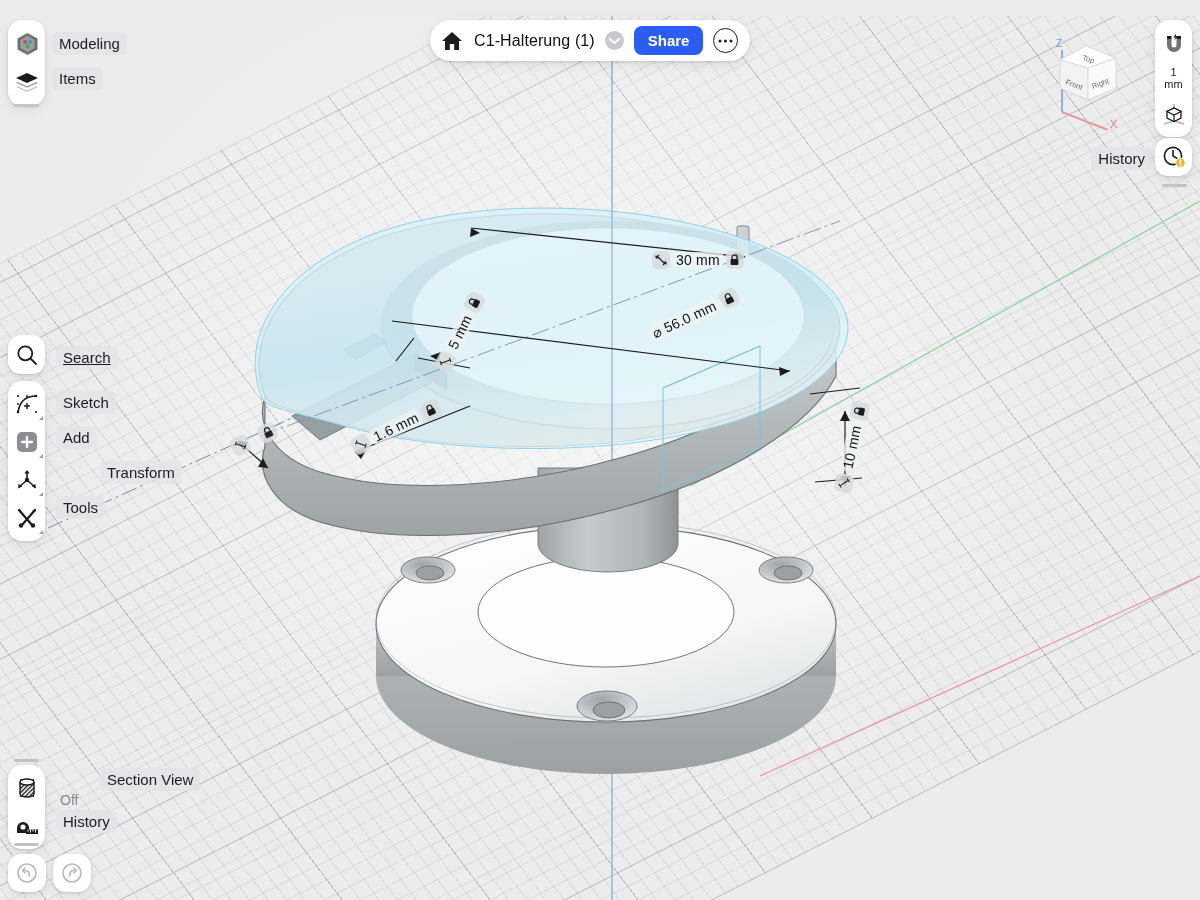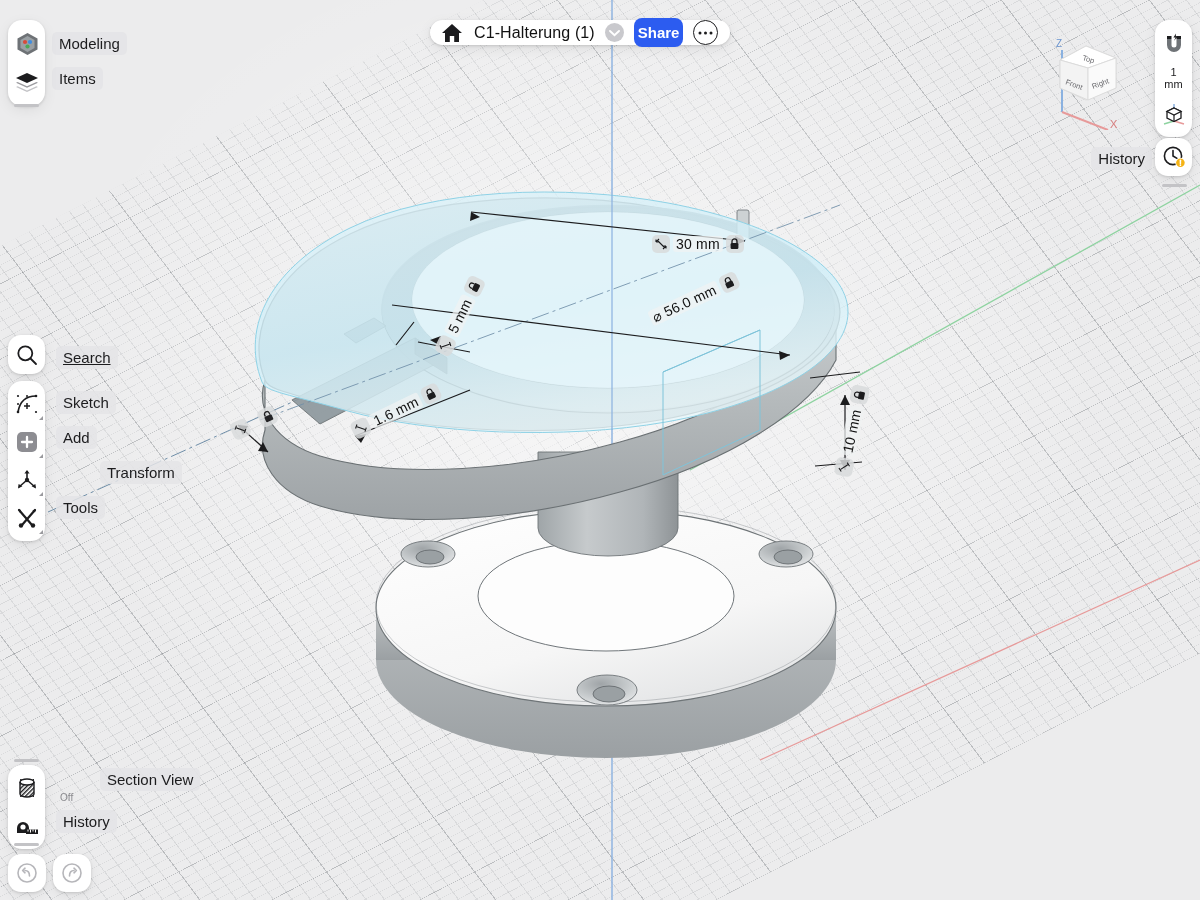--- a/index.html
+++ b/index.html
@@ -9,20 +9,21 @@
     background:#ebebeb;
     position:relative;
     -webkit-font-smoothing:antialiased;
   }
 
   
   #viewport{
     position:absolute; inset:0;
     background:#ececed;
     overflow:hidden;
+    margin-top:16px;
   }
   .grid-layer{ position:absolute; inset:-40%; transform-origin:50% 50%; }
   .grid-fine{
     background-image:
       repeating-linear-gradient(0deg, rgba(120,125,130,.16) 0 1px, transparent 1px 15px),
       repeating-linear-gradient(90deg, rgba(120,125,130,.16) 0 1px, transparent 1px 15px);
     transform:rotate(-27deg) skewX(10deg) scaleY(.56);
   }
   .grid-coarse{
     background-image:
@@ -71,32 +72,32 @@
   #bl-card{ position:absolute; left:8px; top:765px; width:37px; padding:4px 0; border-radius:14px; }
   #handle-bl2{ position:absolute; left:14px; top:843px; width:25px; height:3px; border-radius:2px; background:#c3c3c6; }
   .round-btn{
     position:absolute; width:38px; height:38px; border-radius:13px;
     background:#fff; box-shadow:0 1px 3px rgba(0,0,0,.14),0 4px 12px rgba(0,0,0,.06);
     display:flex; align-items:center; justify-content:center; color:#b6b6ba;
   }
 
   
   #top-bar{
-    position:absolute; left:430px; top:20px; height:25px;
+    position:absolute; left:430px; top:20px; height:41px;
     display:flex; align-items:center; gap:10px;
     padding:0 12px 0 10px; border-radius:21px;
   }
   #doc-title{ font-size:16px; color:#111; letter-spacing:.1px; }
   #chev{
     width:19px;height:19px;border-radius:50%;background:#c9c9cd;
     display:flex;align-items:center;justify-content:center;color:#fff;font-size:9px;
   }
   #share-btn{
     background:#2c5cf0; color:#fff; font-size:15px; font-weight:600;
-    padding:6px 4px; border-radius:8px; border:none; cursor:pointer;
+    padding:6px 14px; border-radius:8px; border:none; cursor:pointer;
     font-family:"Liberation Sans", sans-serif;
   }
   #more-btn{
     width:25px;height:25px;border-radius:50%;border:1.5px solid #1c1c1e;
     display:flex;align-items:center;justify-content:center;color:#1c1c1e;font-size:13px;
     letter-spacing:1px; line-height:0;
   }
 
   
   #view-cube{ position:absolute; left:1048px; top:34px; width:80px; height:96px; }
@@ -494,21 +495,21 @@
         <circle cx="6" cy="19.5" r="2.2" fill="#1c1c1e" stroke="none"></circle>
       </svg>
     </span>
     <span class="corner-tri"></span>
   </div>
 </div>
 
 <div id="handle-bl"></div>
 <div style="position:absolute; left:56px; top:768px;">
   <span class="pill-label" style="position:relative; display:inline-block;margin-left:44px;">Section View</span>
-  <span style="display:block; font-size:10px; color:#8a8a8e; margin-top:1px; margin-left:4px;">Off</span>
+  <span style="display:block; font-size:14px; color:#8a8a8e; margin-top:1px; margin-left:4px;">Off</span>
 </div>
 <span class="pill-label" style="left:56px; top:810px;">History</span>
 
 <div id="bl-card" class="card">
   <div class="tool-btn">
     <span>
       <svg width="24" height="24" viewBox="0 0 24 24">
         <defs>
             <pattern id="hatch" width="3" height="3" patternUnits="userSpaceOnUse" patternTransform="rotate(45)">
               <rect width="1.4" height="3" fill="#1c1c1e"></rect>

